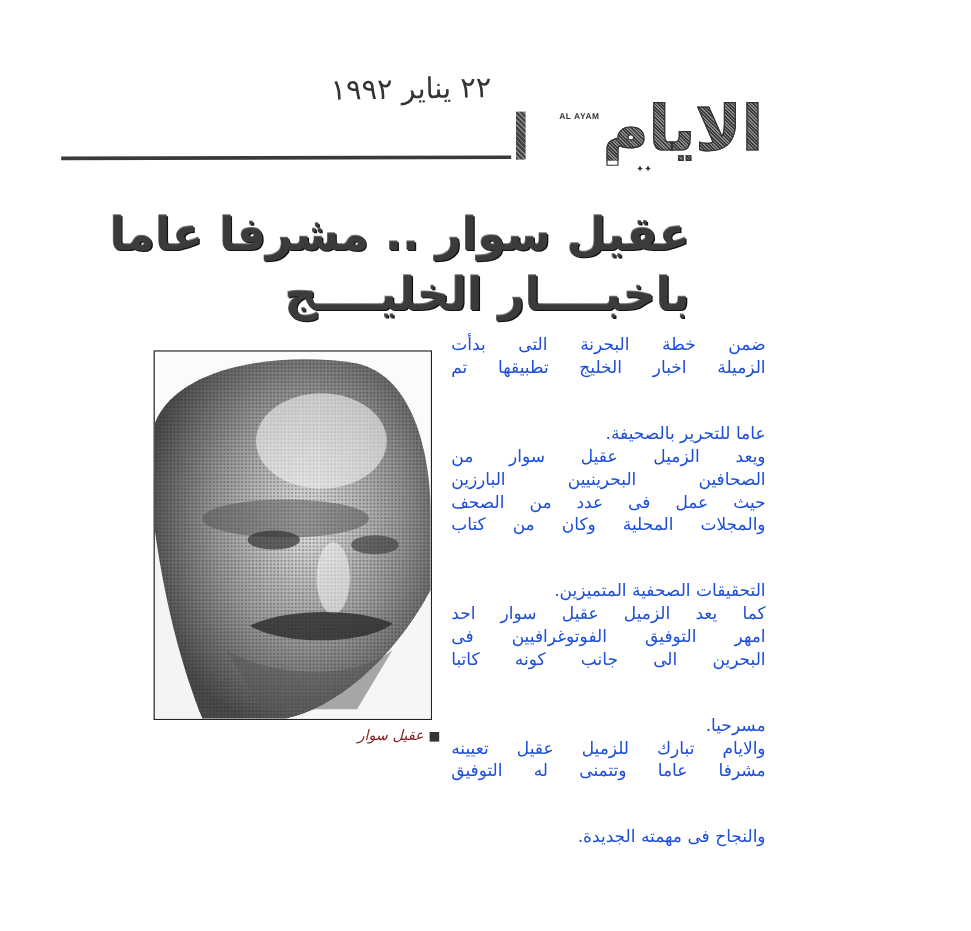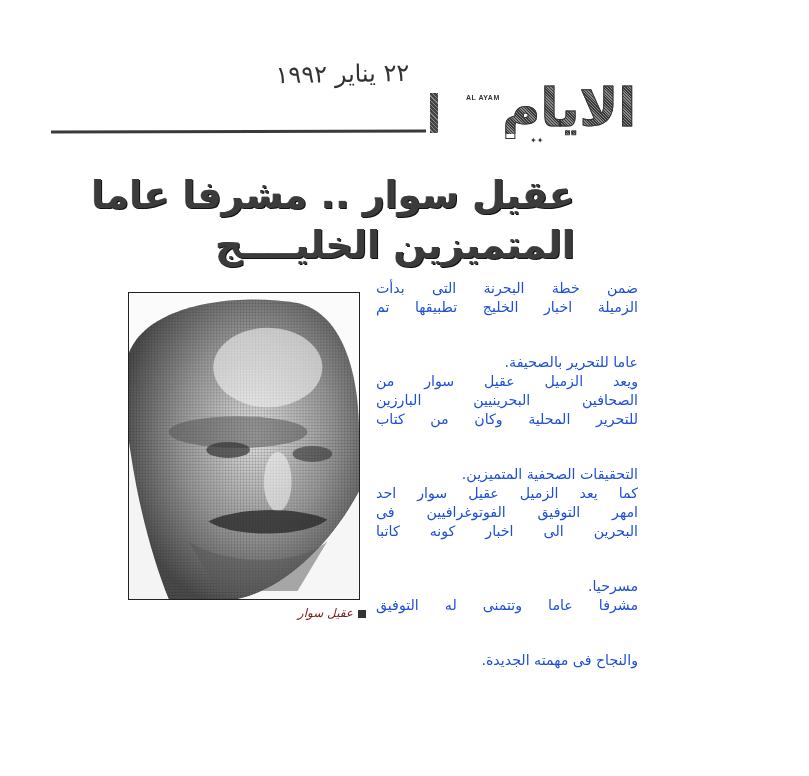--- a/index.html
+++ b/index.html
@@ -181,21 +181,21 @@
   <div class="masthead-bar"></div>
 
   <div class="logo">
     <span class="logo-latin">AL AYAM</span>
     <span class="logo-arabic">الايام</span>
     <span class="logo-stars">✦✦</span>
   </div>
 
   <div class="headline">
     <span class="headline-line">عقيل سوار .. مشرفا عاما</span>
-    <span class="headline-line second">المتميزين الخليــــج</span>
+    <span class="headline-line second">باخبــــار الخليــــج</span>
   </div>
 
   <div class="photo-frame">
     <svg viewBox="0 0 232 308" preserveAspectRatio="none">
       <defs>
         <pattern id="dots" width="3" height="3" patternUnits="userSpaceOnUse">
           <circle cx="1.5" cy="1.5" r="1" fill="#222"></circle>
         </pattern>
         <radialGradient id="face" cx="55%" cy="45%" r="60%">
           <stop offset="0%" stop-color="#e6e6e6"></stop>
@@ -236,28 +236,30 @@
 
   <div class="article-body">
     <p>
       <span class="article-line">ضمن خطة البحرنة التى بدأت</span>
       <span class="article-line">الزميلة اخبار الخليج تطبيقها تم</span>
       <span class="article-line last">عاما للتحرير بالصحيفة.</span>
     </p>
     <p>
       <span class="article-line">ويعد الزميل عقيل سوار من</span>
       <span class="article-line">الصحافين البحرينيين البارزين</span>
-      <span class="article-line">للتحرير المحلية وكان من كتاب</span>
+      <span class="article-line">حيث عمل فى عدد من الصحف</span>
+      <span class="article-line">والمجلات المحلية وكان من كتاب</span>
       <span class="article-line last">التحقيقات الصحفية المتميزين.</span>
     </p>
     <p>
       <span class="article-line">كما يعد الزميل عقيل سوار احد</span>
       <span class="article-line">امهر التوفيق الفوتوغرافيين فى</span>
-      <span class="article-line">البحرين الى اخبار كونه كاتبا</span>
+      <span class="article-line">البحرين الى جانب كونه كاتبا</span>
       <span class="article-line last">مسرحيا.</span>
     </p>
     <p>
+      <span class="article-line">والايام تبارك للزميل عقيل تعيينه</span>
       <span class="article-line">مشرفا عاما وتتمنى له التوفيق</span>
       <span class="article-line last">والنجاح فى مهمته الجديدة.</span>
     </p>
   </div>
 
 </div>
 
 </body></html>

